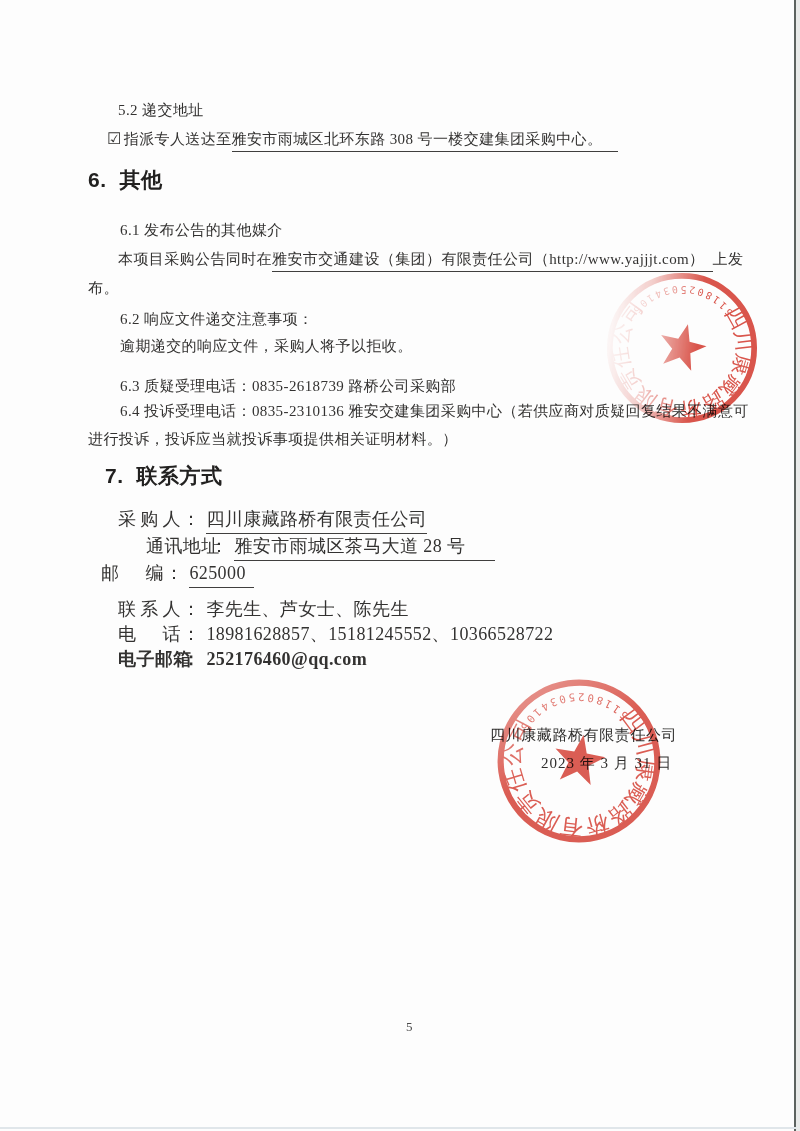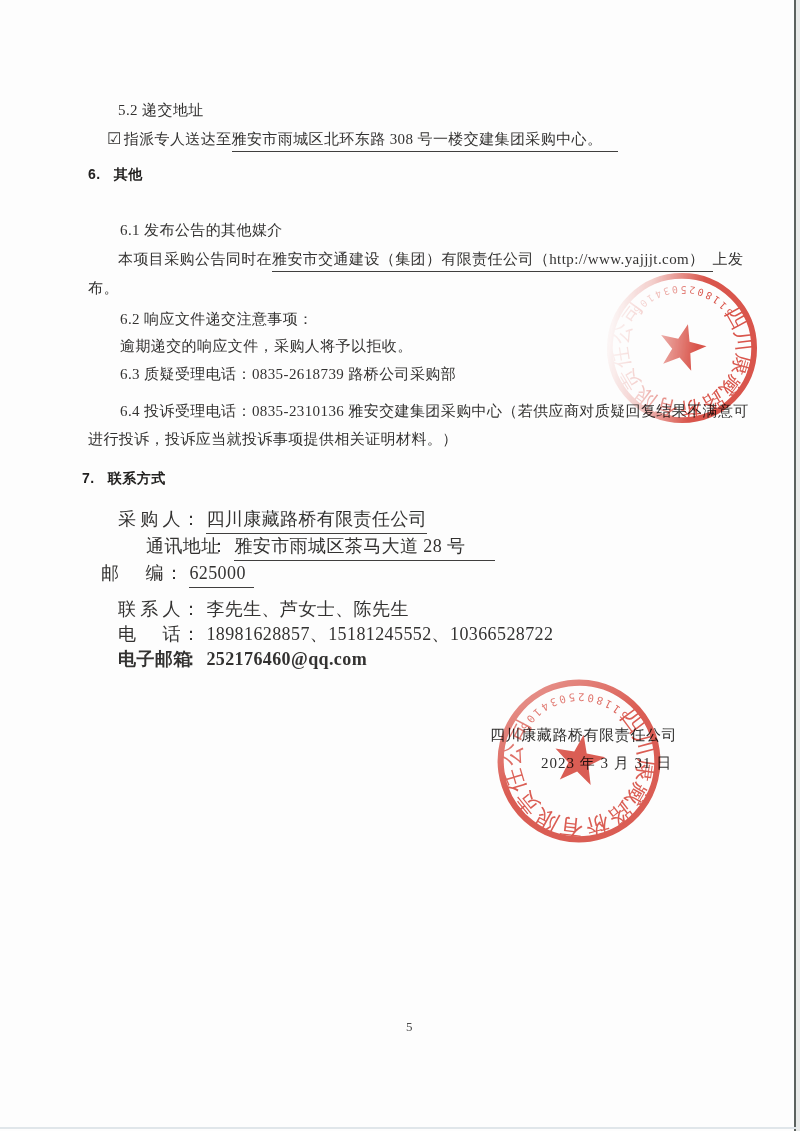--- a/index.html
+++ b/index.html
@@ -6,21 +6,21 @@
   body {
     width:800px; height:1131px; position:relative;
     background:#fdfdfd; overflow:hidden;
     font-family:"Liberation Serif","DejaVu Serif",serif;
     color:#333231;
   }
   .line { position:absolute; white-space:nowrap; font-size:15px; letter-spacing:0.4px; }
   .heading {
     position:absolute; white-space:nowrap;
     font-family:"Liberation Sans","DejaVu Sans",sans-serif;
-    font-weight:700; font-size:14px; color:#222120; letter-spacing:0.5px;
+    font-weight:700; font-size:21px; color:#222120; letter-spacing:0.5px;
   }
   .heading .hnum { margin-right:13px; }
   .u { border-bottom:1.6px solid #403f3e; padding-bottom:4px; }
   .u-ext-sm { padding-right:8px; }
   .u-ext-md { padding-right:16px; }
   .u-ext-lg { padding-right:30px; }
   .checkbox { font-size:16px; margin-right:2px; }
   .crow { position:absolute; white-space:nowrap; font-size:18px; letter-spacing:0.4px; }
   .crow .clabel {
     display:inline-block; width:63px;
@@ -74,25 +74,25 @@
 </div>
 
 <div class="line" style="left:120px; top:221px;text-align:center;">6.1 发布公告的其他媒介</div>
 <div class="line" style="left:118px; top:250px;">
   <span>本项目采购公告同时在</span><span class="u u-ext-sm">雅安市交通建设（集团）有限责任公司（http://www.yajjjt.com）</span><span>上发</span>
 </div>
 <div class="line" style="left:88px; top:279px;">布。</div>
 
 <div class="line" style="left:120px; top:310px;">6.2 响应文件递交注意事项：</div>
 <div class="line" style="left:120px; top:337px;">逾期递交的响应文件，采购人将予以拒收。</div>
-<div class="line" style="left:120px; top:365px;">6.3 质疑受理电话：0835-2618739 路桥公司采购部</div>
+<div class="line" style="left:120px; top:377px;">6.3 质疑受理电话：0835-2618739 路桥公司采购部</div>
 <div class="line" style="left:120px; top:402px;">6.4 投诉受理电话：0835-2310136 雅安交建集团采购中心（若供应商对质疑回复结果不满意可</div>
 <div class="line" style="left:88px; top:430px;">进行投诉，投诉应当就投诉事项提供相关证明材料。）</div>
 
-<div class="heading" style="left:82px; top:462px;margin-top:8px;">
+<div class="heading" style="left:105px; top:462px;">
   <span class="hnum">7.</span><span>联系方式</span>
 </div>
 
 <div class="crow" style="left:118px; top:507px;">
   <span class="clabel">采购人</span><span class="ccolon">：</span><span class="u">四川康藏路桥有限责任公司</span>
 </div>
 <div class="crow" style="left:118px; top:534px;margin-left:28px;">
   <span class="clabel">通讯地址</span><span class="ccolon">：</span><span class="u u-ext-lg">雅安市雨城区茶马大道 28 号</span>
 </div>
 <div class="crow" style="left:101px; top:561px;">

